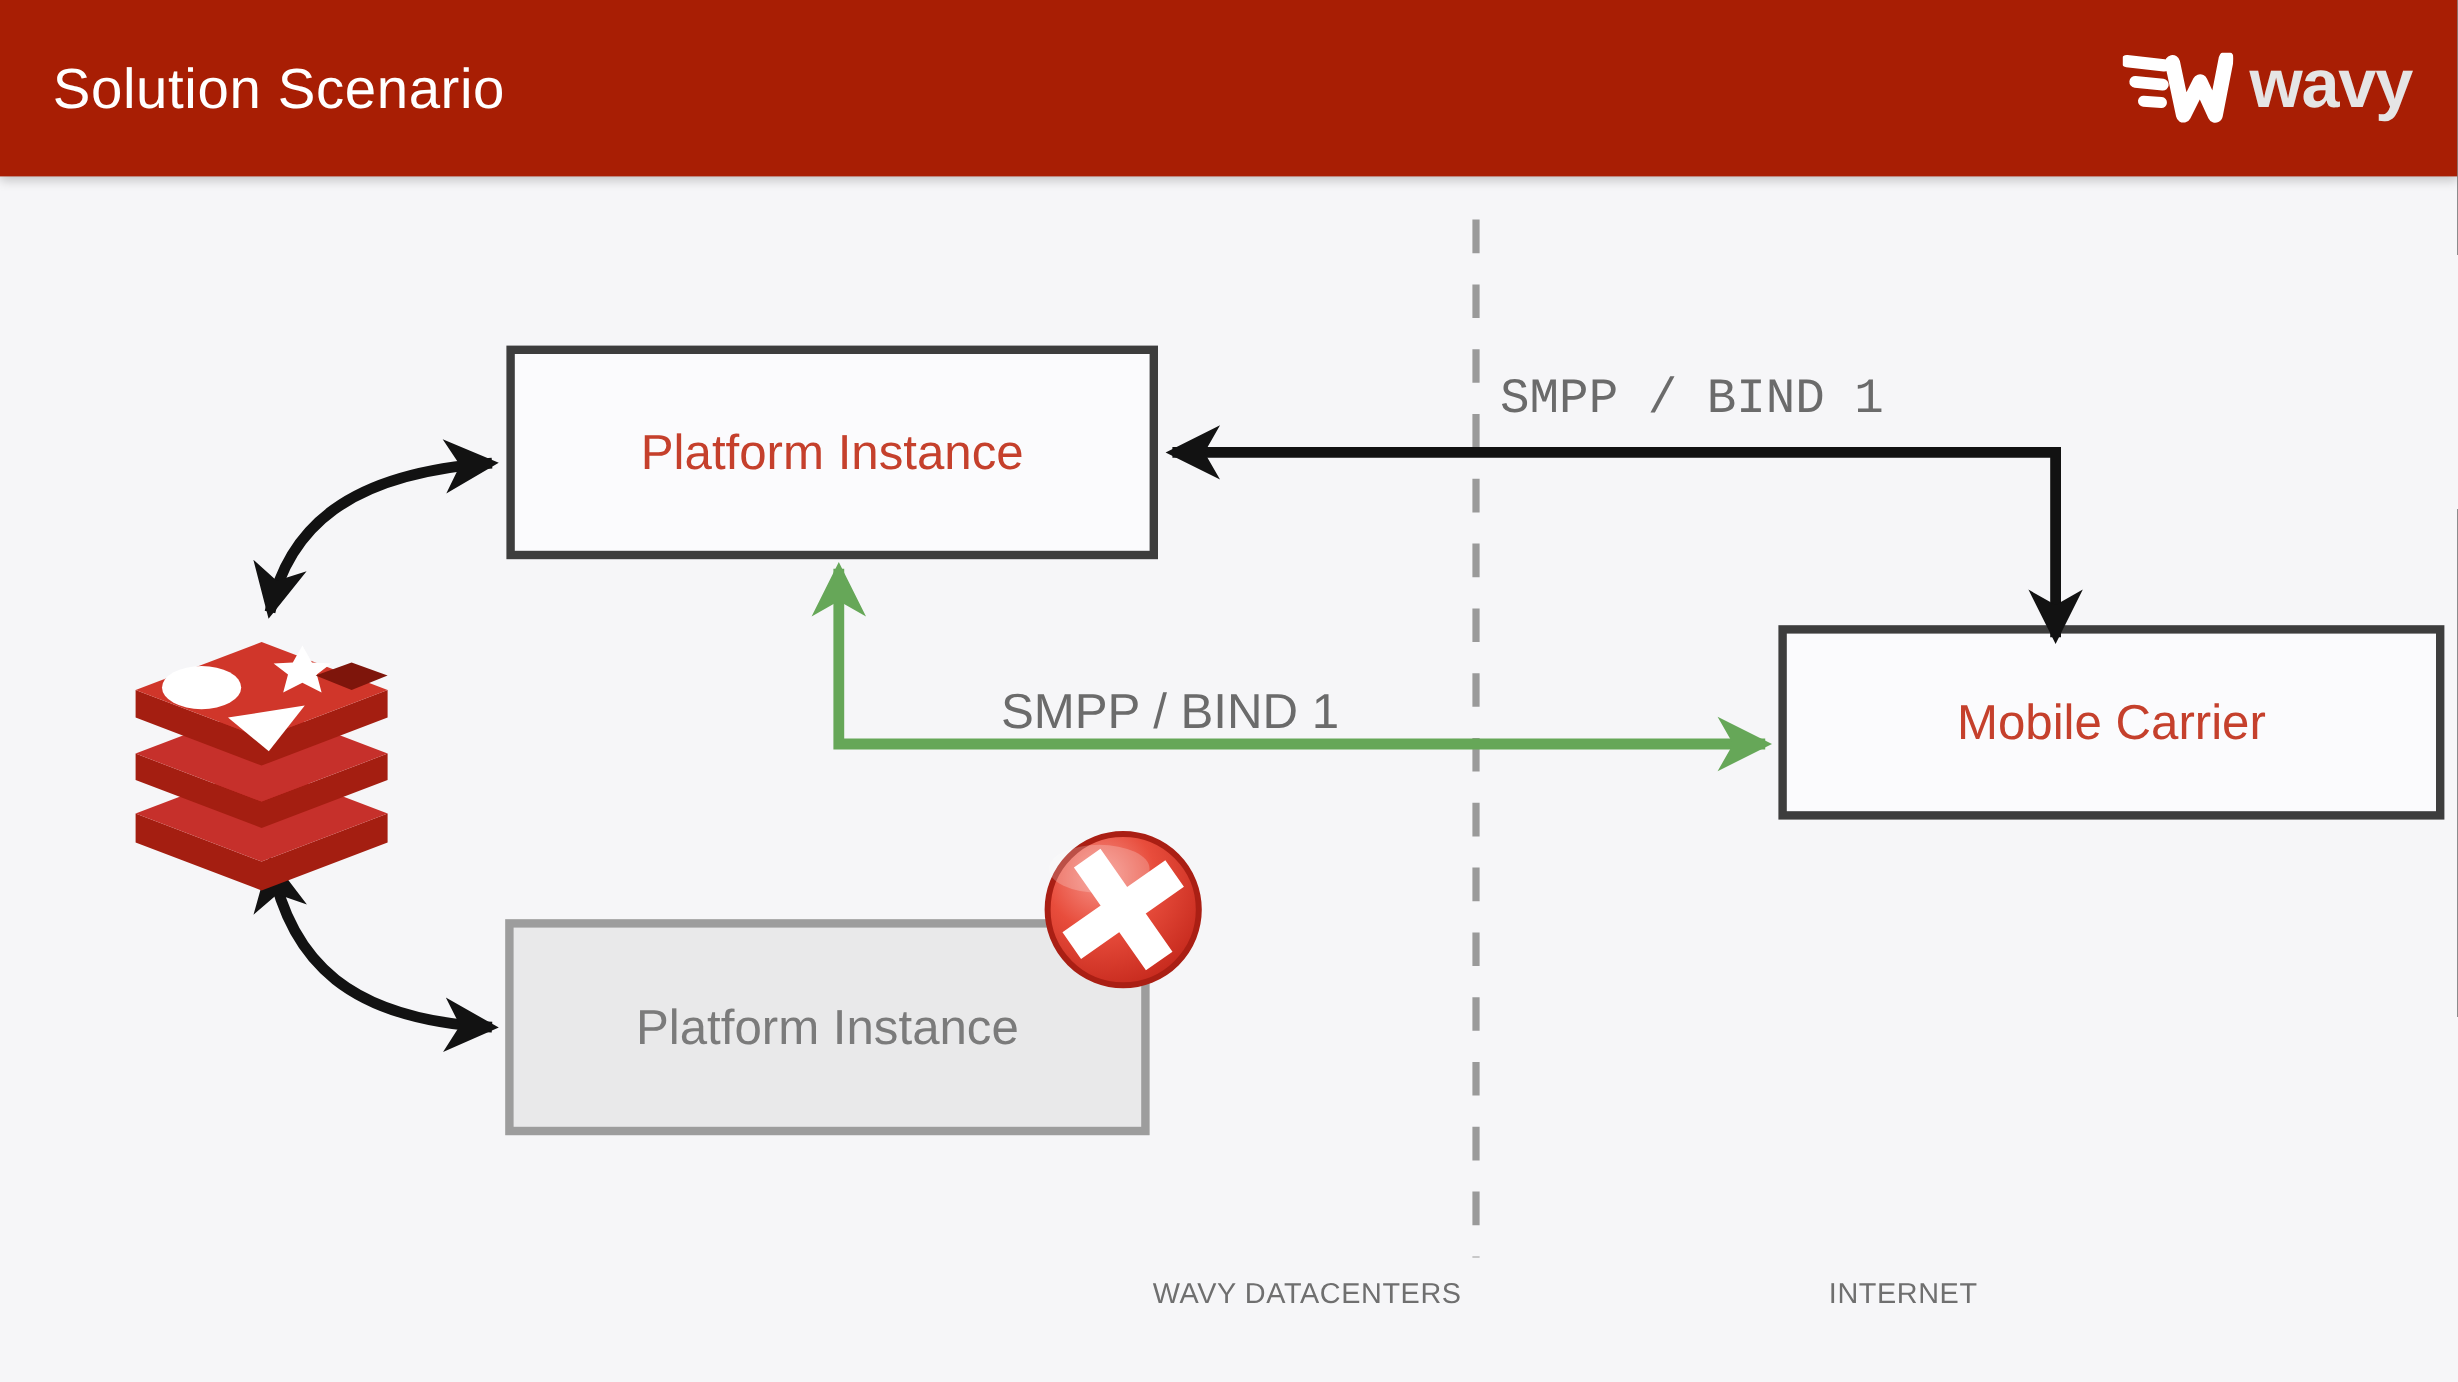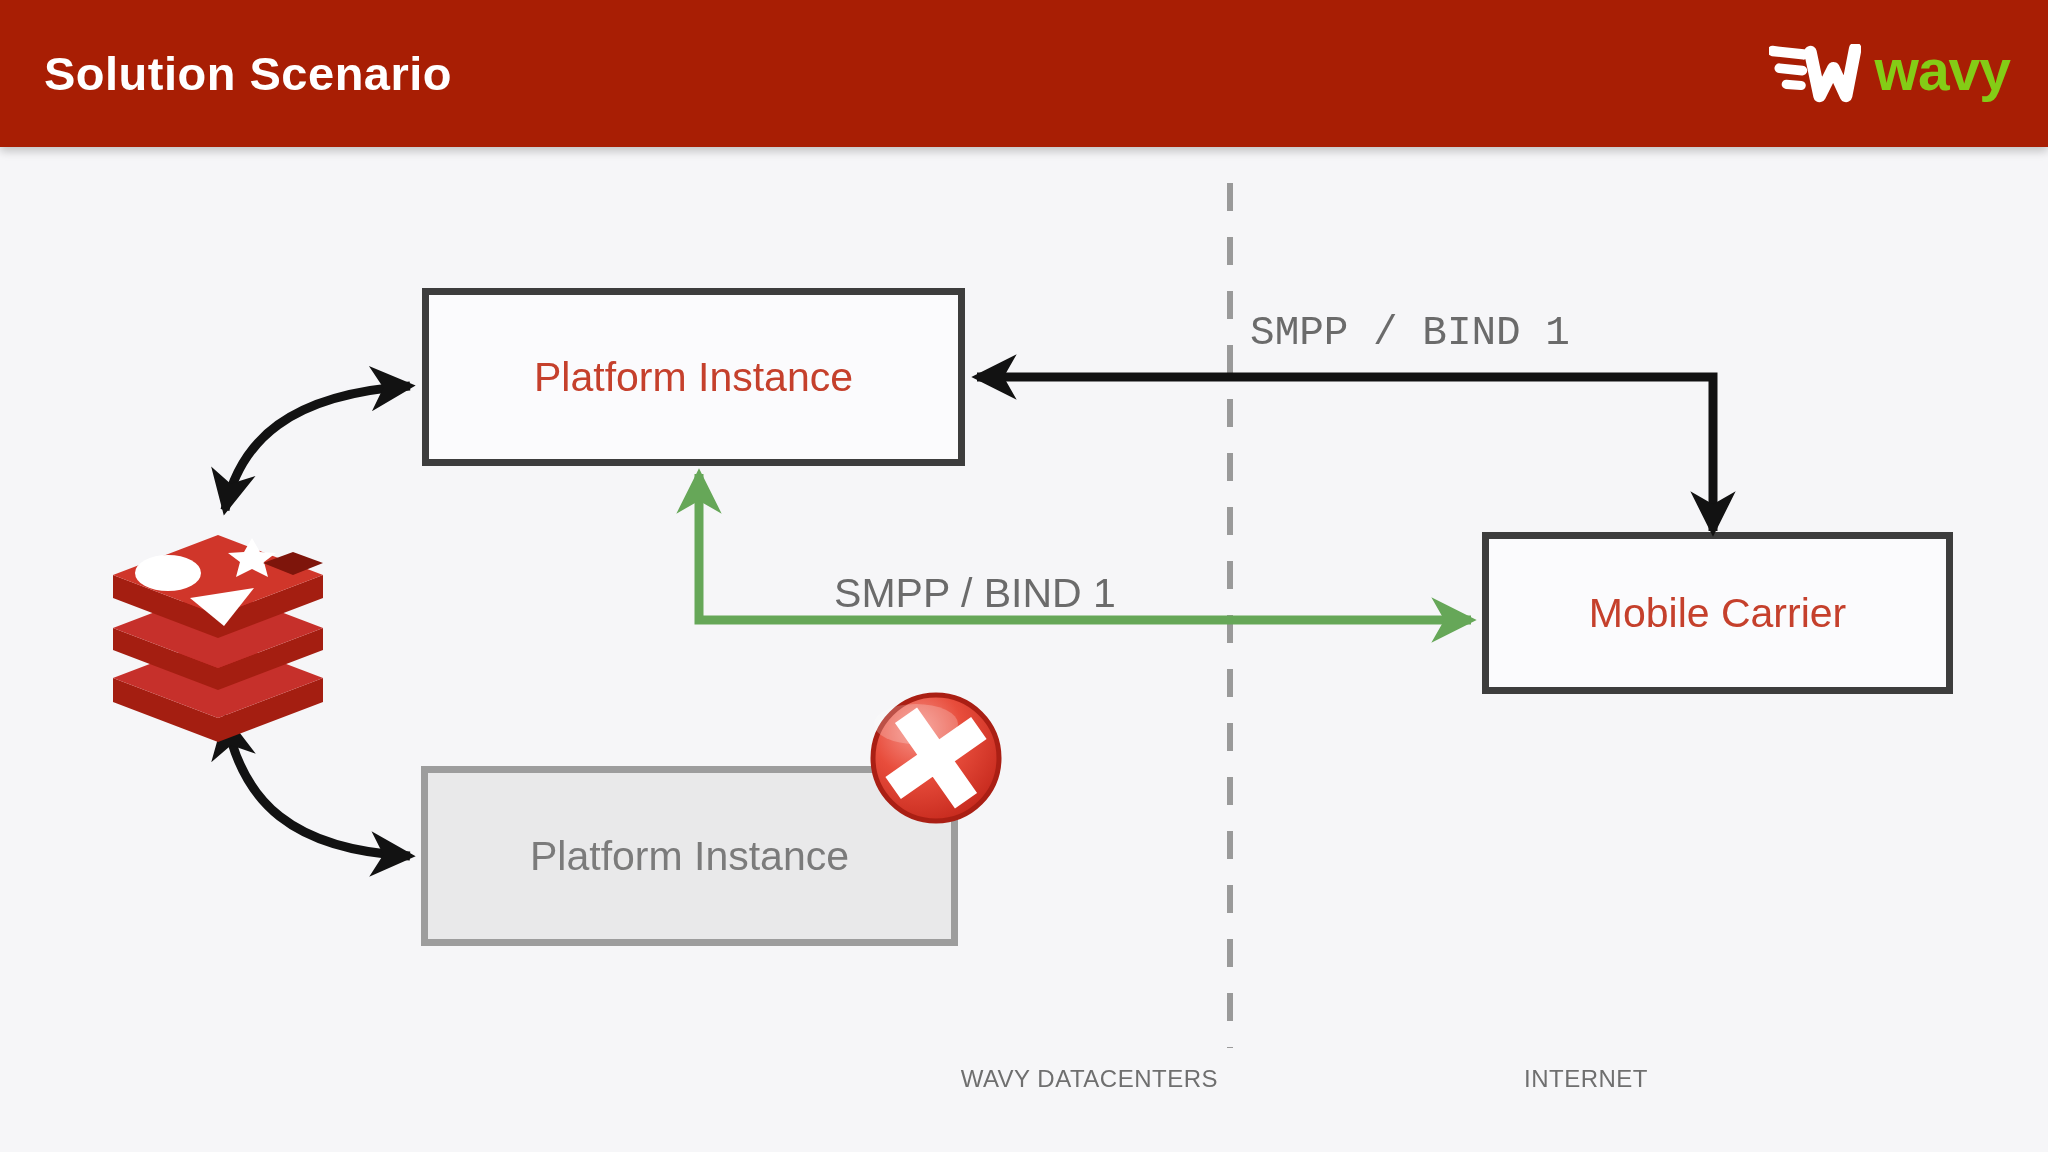--- a/index.html
+++ b/index.html
@@ -7,42 +7,42 @@
     position:relative;width:2048px;height:1152px;overflow:hidden;
     background:#f6f6f8;font-family:"Liberation Sans",sans-serif;
   }
   
   .topbar{
     position:absolute;left:0;top:0;width:2048px;height:147px;
     background:#a81e04;display:flex;align-items:center;
     box-shadow:0 4px 9px rgba(0,0,0,0.22);z-index:10;
   }
   .topbar .title{
-    margin-left:44px;color:#ffffff;font-size:47px;font-weight:700;letter-spacing:0.5px;
+    margin-left:44px;color:#ffffff;font-size:47px;font-weight:400;letter-spacing:0.5px;
   }
   .brand{
     position:absolute;right:38px;top:0;height:147px;display:flex;align-items:center;gap:14px;
   }
   .brand .brandtext{
-    color:#84cc16;font-size:57px;font-weight:700;letter-spacing:-1px;line-height:1;
+    color:#e5e5e5;font-size:57px;font-weight:700;letter-spacing:-1px;line-height:1;
     padding-bottom:6px;
   }
   
   .node{
     position:absolute;box-sizing:border-box;display:flex;align-items:center;justify-content:center;
     z-index:3;
   }
   .node-active{background:#fbfbfd;border:7px solid #3d3d3d;}
   .node-active .nlabel{color:#c5402c;}
   .node-inactive{background:#e9e9ea;border:7px solid #9d9d9d;}
   .node-inactive .nlabel{color:#7b7b7b;}
   .nlabel{font-size:41px;font-weight:400;white-space:nowrap;}
   #node-platform-top{left:422px;top:288px;width:543px;height:178px;}
   #node-platform-bottom{left:421px;top:766px;width:537px;height:180px;}
-  #node-mobile-carrier{left:1482px;top:532px;width:471px;height:162px;}
+  #node-mobile-carrier{left:1482px;top:521px;width:555px;height:162px;}
   
   .edge-label{
     position:absolute;width:440px;text-align:center;color:#6b6b6b;font-size:41px;z-index:4;white-space:nowrap;
   }
   #label-bind1{left:1190px;top:310px;font-family:Liberation Mono, monospace;}
   #label-bind2{left:755px;top:570px;}
   .zone-label{
     position:absolute;width:420px;text-align:right;color:#6f6f6f;font-size:24px;letter-spacing:0.5px;z-index:4;white-space:nowrap;
   }
   #zone-left{left:798px;top:1065px;}

